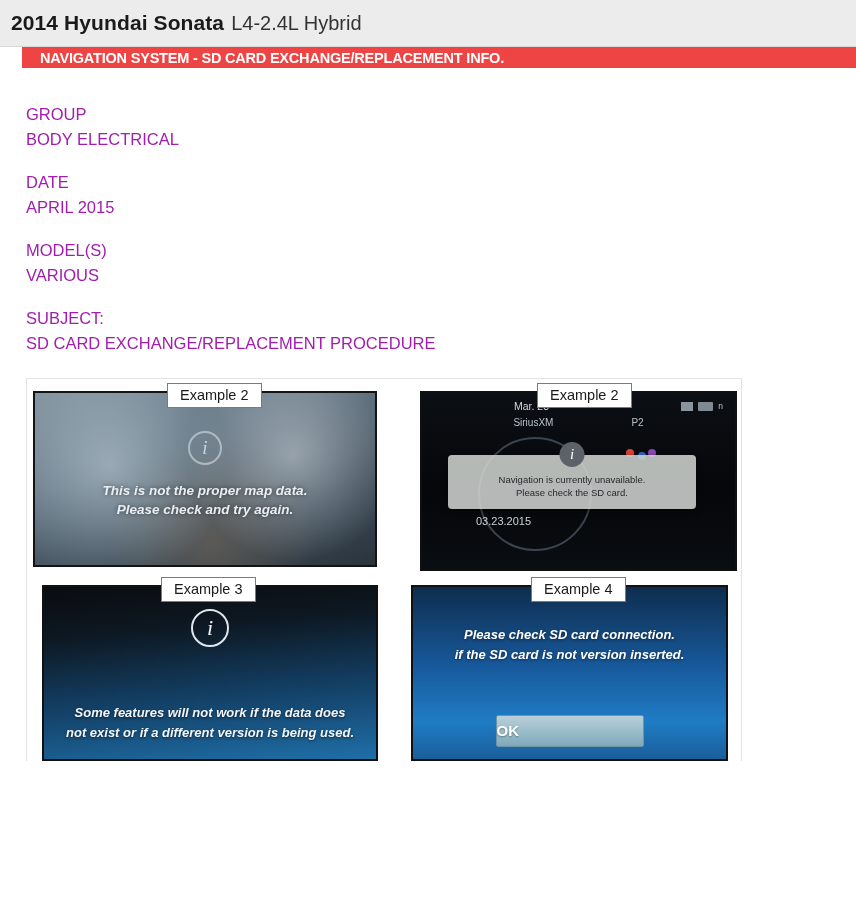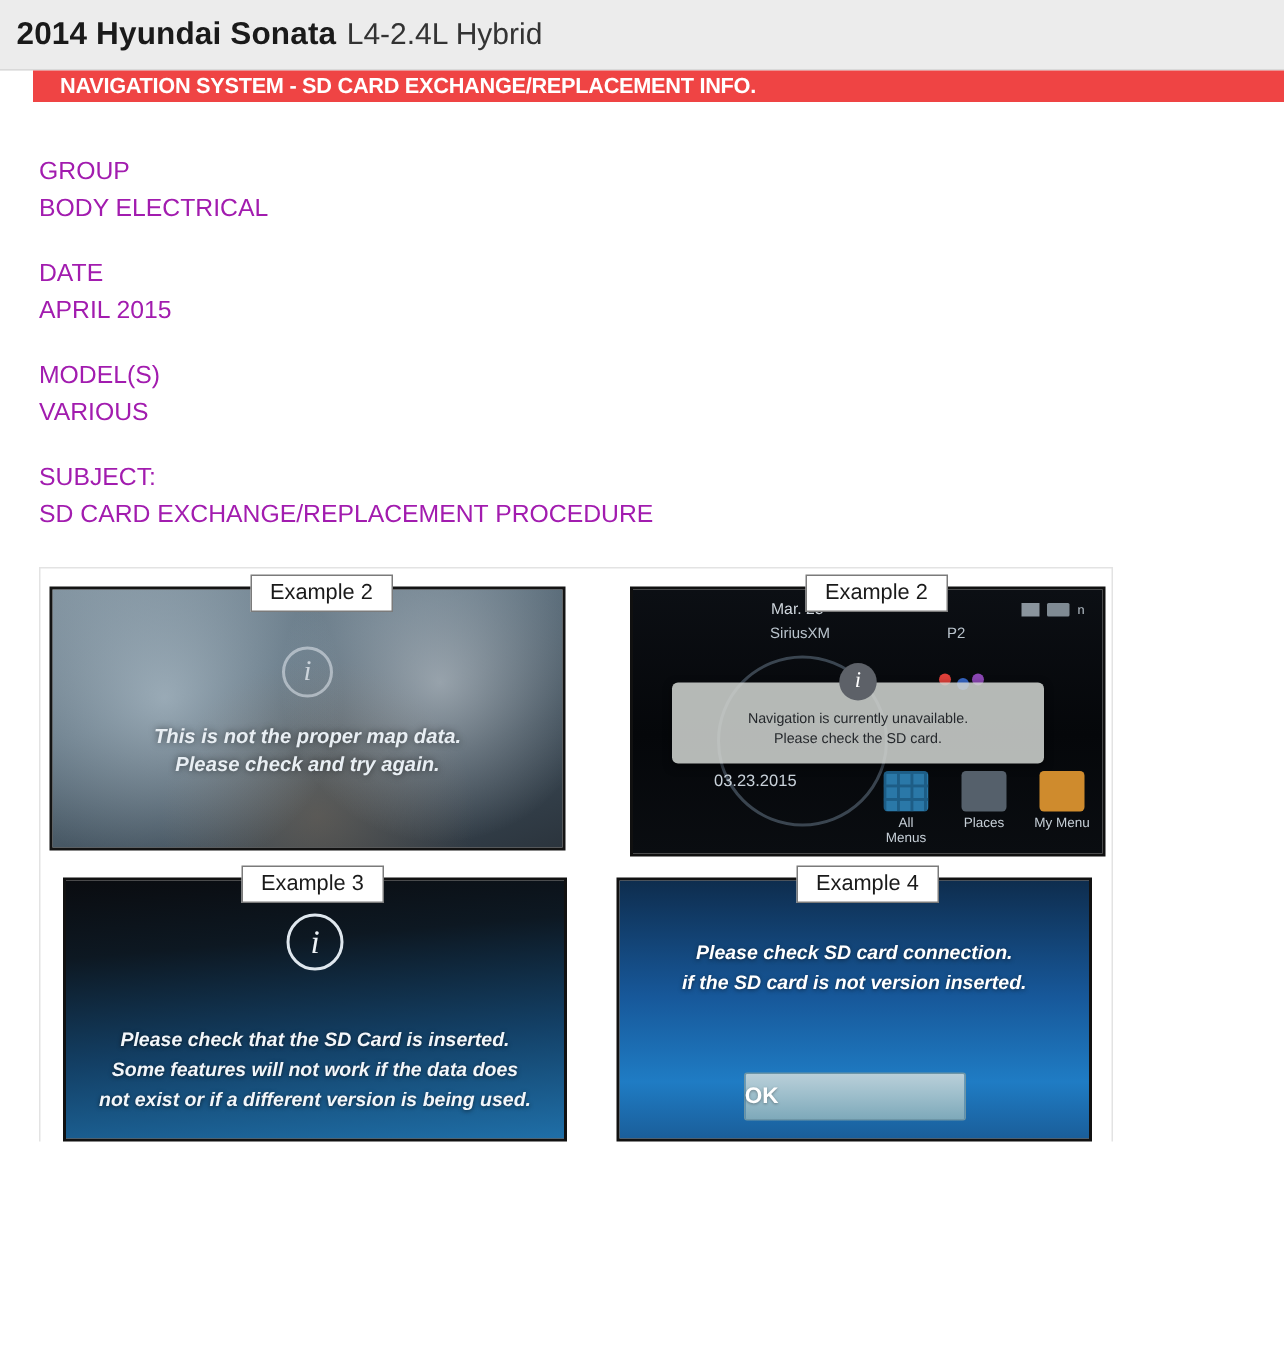--- a/index.html
+++ b/index.html
@@ -415,46 +415,31 @@
           <span class="dot b"></span>
           <span class="dot p"></span>
         </div>
         <div class="popup">
           <div class="pic">i</div>
           <div class="ptxt">
             <div>Navigation is currently unavailable.</div>
             <div>Please check the SD card.</div>
           </div>
         </div>
-        <div class="tiles">
-          <div class="tile">
-            <div class="box grid"></div>
-            <span>All Menus</span>
-          </div>
-          <div class="tile">
-            <div class="box places"></div>
-            <span>Places</span>
-          </div>
-          <div class="tile">
-            <div class="box mymenu"></div>
-            <span>My Menu</span>
-          </div>
-        </div>
       </div>
     </div>
   </div>
 
   <div class="fig-row">
 
     <div class="fig-cell c3">
       <div class="caption" style="left:119px;">Example 3</div>
       <div class="screen ex3">
         <div class="info-ring">i</div>
         <div class="msg">
-          <div>Please check that the SD Card is inserted.</div>
           <div>Some features will not work if the data does</div>
           <div>not exist or if a different version is being used.</div>
         </div>
       </div>
     </div>
 
     <div class="fig-cell c4">
       <div class="caption" style="left:120px;">Example 4</div>
       <div class="screen ex4">
         <div class="msg">

